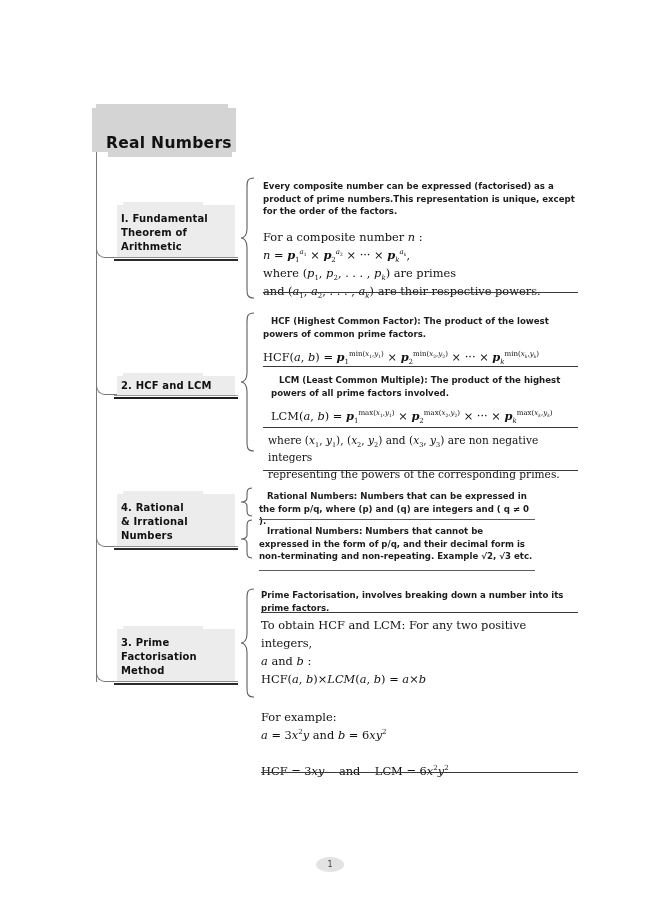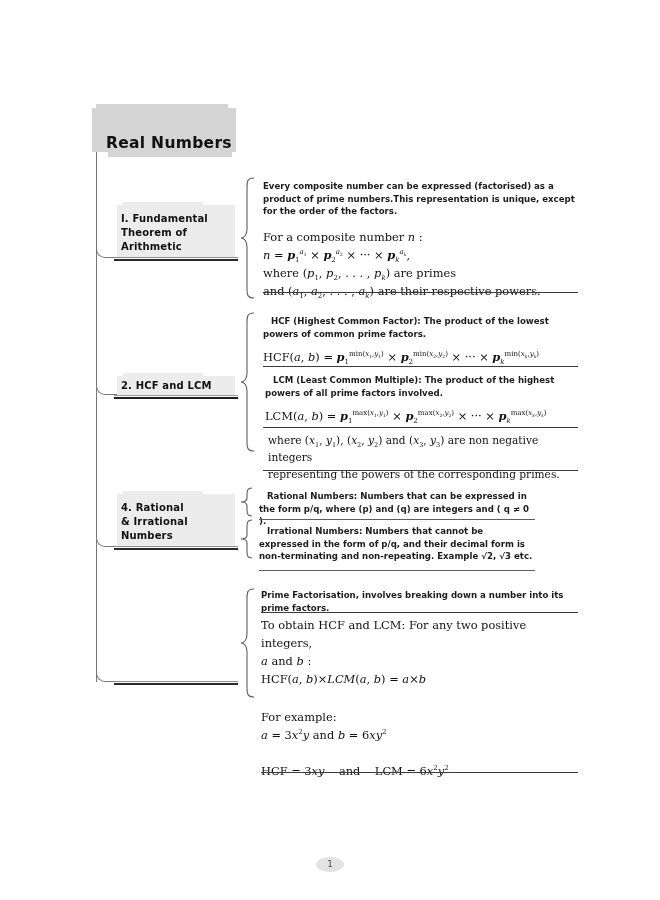--- a/index.html
+++ b/index.html
@@ -223,21 +223,21 @@
       <span class="lead">HCF (Highest Common Factor):</span><span> The product of the lowest powers of common prime factors.</span>
     </div>
     <div class="serif" style="margin-top:8px;">
       HCF(<i class="mi">a</i>, <i class="mi">b</i>) = <b><i class="mi">p</i></b><sub class="sm">1</sub><sup class="sm">min(<i class="mi">x</i><sub class="sm">1</sub>,<i class="mi">y</i><sub class="sm">1</sub>)</sup>
       × <b><i class="mi">p</i></b><sub class="sm">2</sub><sup class="sm">min(<i class="mi">x</i><sub class="sm">2</sub>,<i class="mi">y</i><sub class="sm">2</sub>)</sup>
       × ··· × <b><i class="mi">p</i></b><sub class="sm"><i class="mi">k</i></sub><sup class="sm">min(<i class="mi">x</i><sub class="sm"><i class="mi">k</i></sub>,<i class="mi">y</i><sub class="sm"><i class="mi">k</i></sub>)</sup>
     </div>
   </div>
   <div class="rule" style="left:263px; top:366px; width:315px;"></div>
 
-  <div class="block" style="left:265px; top:374px; width:315px;">
+  <div class="block" style="left:271px; top:374px; width:315px;">
     <div class="sans">
       <span class="lead">LCM (Least Common Multiple):</span><span> The product of the highest powers of all prime factors involved.</span>
     </div>
     <div class="serif" style="margin-top:8px;">
       LCM(<i class="mi">a</i>, <i class="mi">b</i>) = <b><i class="mi">p</i></b><sub class="sm">1</sub><sup class="sm">max(<i class="mi">x</i><sub class="sm">1</sub>,<i class="mi">y</i><sub class="sm">1</sub>)</sup>
       × <b><i class="mi">p</i></b><sub class="sm">2</sub><sup class="sm">max(<i class="mi">x</i><sub class="sm">2</sub>,<i class="mi">y</i><sub class="sm">2</sub>)</sup>
       × ··· × <b><i class="mi">p</i></b><sub class="sm"><i class="mi">k</i></sub><sup class="sm">max(<i class="mi">x</i><sub class="sm"><i class="mi">k</i></sub>,<i class="mi">y</i><sub class="sm"><i class="mi">k</i></sub>)</sup>
     </div>
   </div>
   <div class="rule" style="left:263px; top:427px; width:315px;"></div>
@@ -272,20 +272,23 @@
     <span class="lead">Rational Numbers:</span><span> Numbers that can be expressed in the form p/q, where (p) and (q) are integers and ( q ≠ 0 ).</span>
   </div>
   <div class="rule thin" style="left:259px; top:519px; width:276px;"></div>
 
   <div class="block sans" style="left:259px; top:525px; width:276px;">
     <span class="lead">Irrational Numbers:</span><span> Numbers that cannot be expressed in the form of p/q, and their decimal form is non-terminating and non-repeating. Example √2, √3 etc.</span>
   </div>
   <div class="rule thin" style="left:259px; top:570px; width:276px;"></div>
 
   <div class="connector" style="left:96px; top:669px; width:22px; height:13px;"></div>
+  <div class="node" style="left:117px; top:629px; width:118px; height:52px; white-space:pre-line;">3. Prime
+Factorisation
+Method</div>
   <div class="node-shadow" style="left:114px; top:681px; width:124px;"></div>
 
   <div class="brace" style="left:240px; top:588px;">
     <svg width="16" height="110" viewBox="0 0 16 110">
       <path d="M14 1 C7 1 7 5 7 10 L7 46 C7 52 4 55 1 55 C4 55 7 58 7 64 L7 100 C7 105 7 109 14 109" fill="none" stroke="#5e5e5e" stroke-width="1.1"></path>
     </svg>
   </div>
 
   <div class="block sans" style="left:261px; top:589px; width:310px;">Prime Factorisation, involves breaking down a number into its prime factors.</div>
   <div class="rule" style="left:261px; top:612px; width:317px;"></div>

